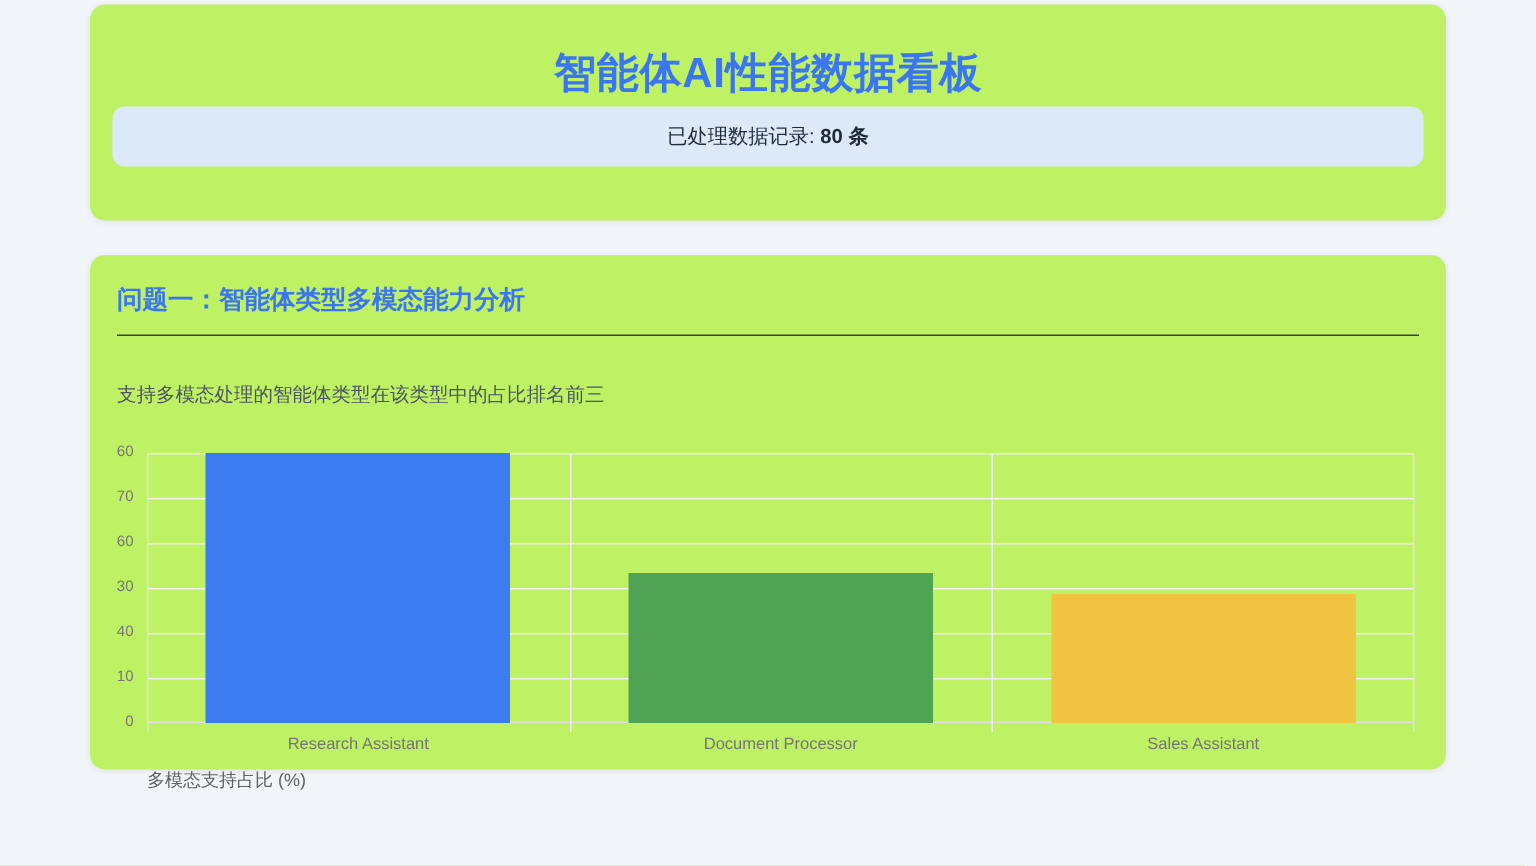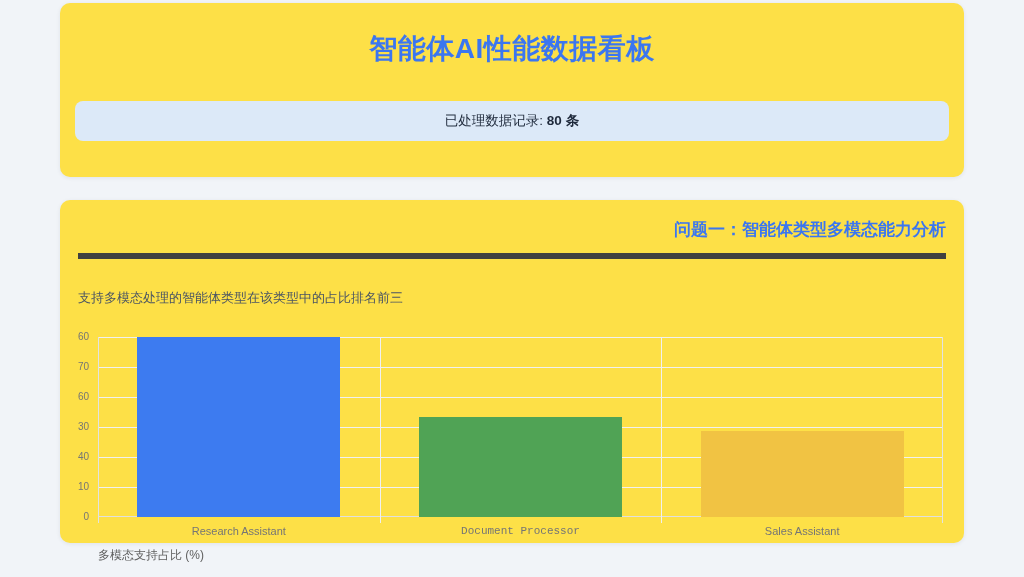--- a/index.html
+++ b/index.html
@@ -4,50 +4,49 @@
 <style>
   * { margin:0; padding:0; box-sizing:border-box; }
   html, body { width:1024px; min-height:577px; }
   body {
     background:#f1f4f8;
     font-family:"Liberation Sans","DejaVu Sans",sans-serif;
     -webkit-font-smoothing:antialiased;
   }
   .page { width:904px; margin:0 auto; padding-top:3px; }
   .card {
-    background:#fde047;
+    background:#bef264;
     border-radius:10px;
     box-shadow:0 1px 4px rgba(30,41,59,0.08);
   }
   
   .header-card { padding:30px 15px 36px; text-align:center; }
   .page-title {
     font-size:28px; line-height:32px; font-weight:700;
     color:#3b76f0; letter-spacing:0.5px;
   }
   .page-subtitle { margin-top:23px; font-size:14px; color:#6b7280; }
   .badge {
-    margin-top:36px;
+    margin-top:6px;
     background:#dce9f8;
     border-radius:8px;
     padding:11px 0;
     font-size:13.5px;
     color:#1e293b;
     font-weight:500;
     text-align:center;
   }
   .badge .count { font-weight:700; }
   .badge .unit { font-weight:700; }
   
   .question-card { margin-top:23px; padding:18px 18px 15px; height:343px; }
   .question-heading {
     font-size:17px; font-weight:700; color:#3b76f0;
     padding-bottom:12px;
-    border-bottom:6px solid #404040;
-    text-align:right;
+    border-bottom:1px solid #404040;
   }
   .question-desc { margin-top:30px; font-size:13px; color:#4b5563; }
   
   .chart { position:relative; margin-top:30px; height:235px; }
   .plot-area { position:absolute; left:20px; right:3px; top:0; height:180px; }
   .y-axis { position:absolute; left:0; top:0; width:20px; height:180px; }
   .ytick {
     position:absolute; right:9px; transform:translateY(-50%);
     font-size:10px; color:#757575; line-height:10px;
   }
@@ -105,20 +104,20 @@
           <div class="gridline-v edge" style="left: 0%;"></div>
           <div class="gridline-v" style="left: 33.3333%;"></div>
           <div class="gridline-v" style="left: 66.6667%;"></div>
           <div class="gridline-v edge" style="left: calc(100% - 1px);"></div>
           <div class="bar" style="left: 4.66667%; width: 24%; top: 0px; height: 180px; background: rgb(61, 123, 240);"></div>
           <div class="bar" style="left: 38%; width: 24%; top: 80.1px; height: 99.9px; background: rgb(80, 163, 85);"></div>
           <div class="bar" style="left: 71.3333%; width: 24%; top: 94.2px; height: 85.8px; background: rgb(241, 195, 67);"></div>
         </div>
       <div class="x-labels">
           <div class="xtick" style="left: 16.6667%;">Research Assistant</div>
-          <div class="xtick" style="left: 50%; font-family: Liberation Mono, monospace;">Document Processor</div>
+          <div class="xtick" style="left: 50%;">Document Processor</div>
           <div class="xtick" style="left: 83.3333%;">Sales Assistant</div>
         </div>
       <div class="axis-title">多模态支持占比 (%)</div>
     </div>
   </div>
 
 </div>
 
 </body></html>

